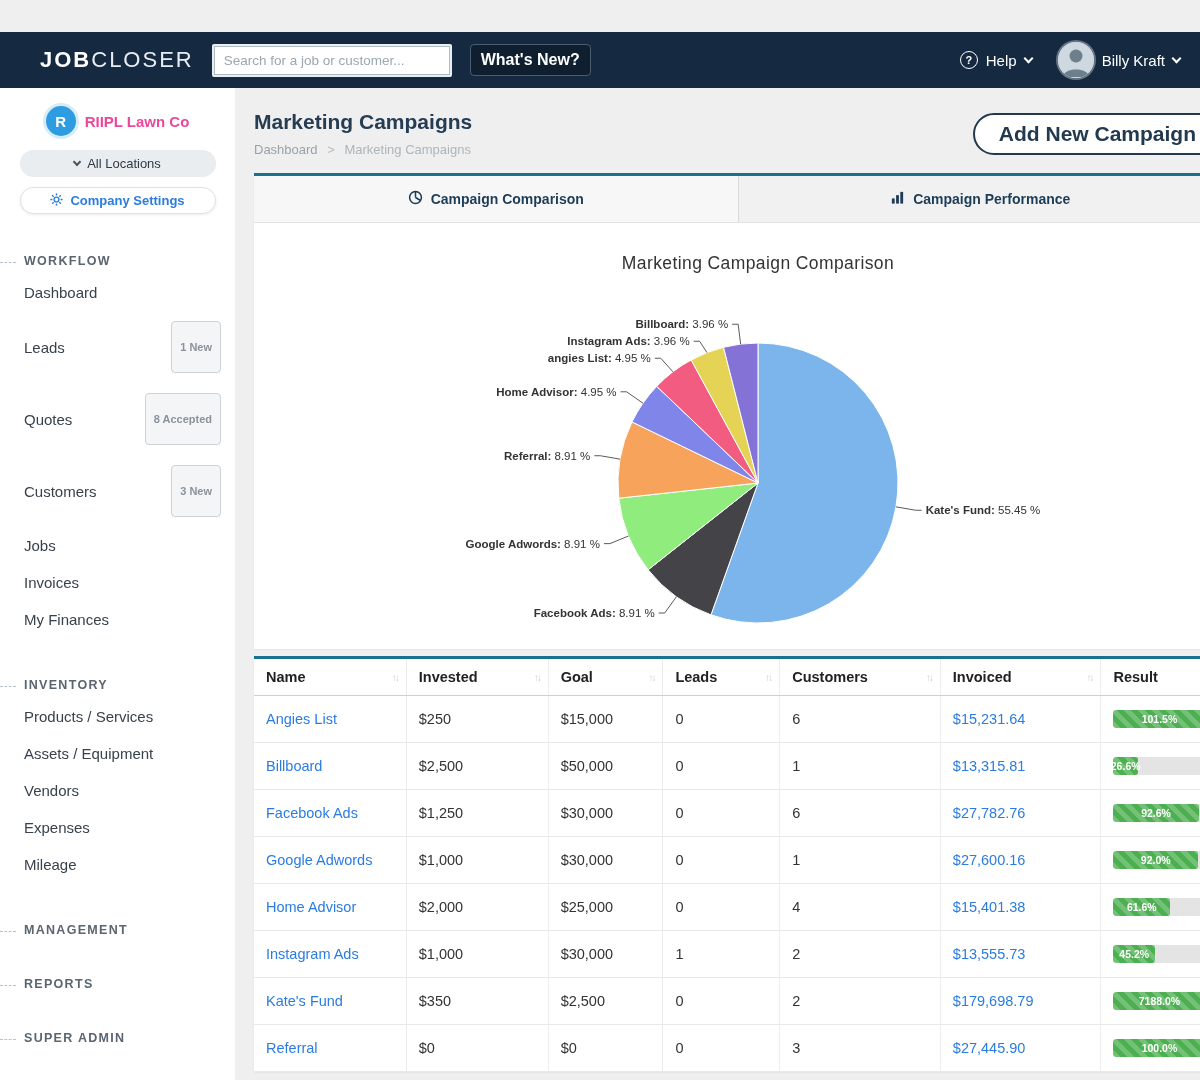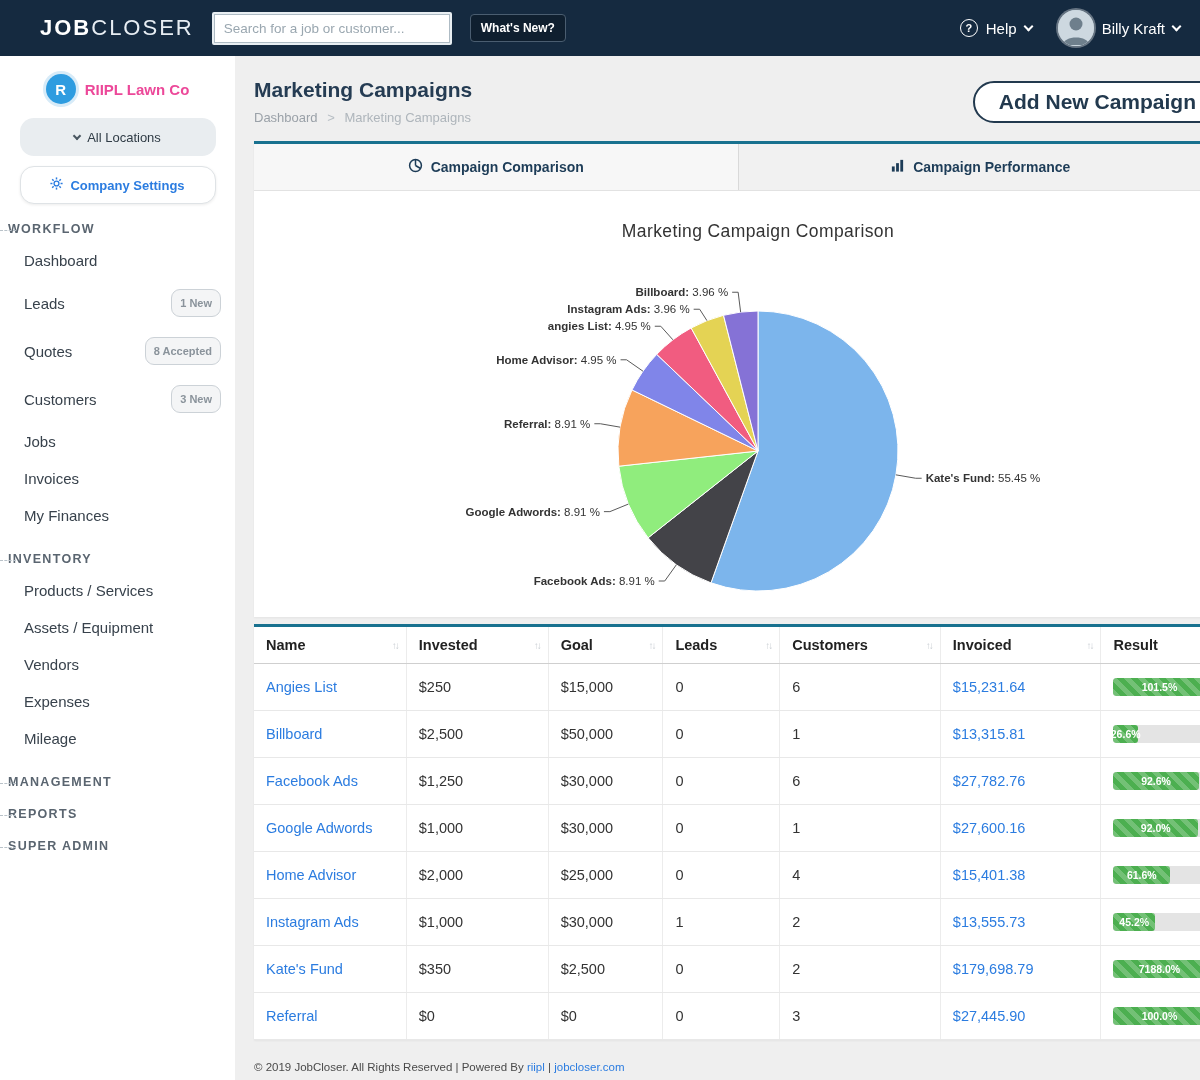--- a/index.html
+++ b/index.html
@@ -1,49 +1,49 @@
 <!DOCTYPE html>
 <html><head>
 <meta charset="utf-8">
 <style>
   * { margin:0; padding:0; box-sizing:border-box; }
   html,body { width:1200px; height:1080px; overflow:hidden; }
   body { font-family:"Liberation Sans", sans-serif; background:#efefef; color:#333; }
 
   
-  .navbar { height:56px; background:#152a40; display:flex; align-items:center; padding:0 20px 0 40px; gap:18px; }
+  .navbar { height:56px; background:#152a40; display:flex; align-items:center; padding:0 20px 0 40px; gap:18px;margin-top:32px; }
   .logo { font-size:22px; letter-spacing:2px; color:#fff; cursor:pointer; white-space:nowrap; }
   .logo .lb { font-weight:800; }
   .logo .ll { font-weight:300; color:#e7edf3; }
   .search { width:240px; height:33px; border-radius:2px; border:2px solid #e8eef2; box-shadow:inset 0 0 0 1px #aebbc4; padding:0 10px; font-size:13.5px; color:#333; outline:none; font-family:"Liberation Sans",sans-serif; }
   .search::placeholder { color:#9aa7b0; }
-  .whats-new { background:#0f1f2f; color:#fff; font-weight:bold; font-size:12px; border:1px solid #4a5d70; border-radius:4px; padding:6px 10px; cursor:pointer; font-family:"Liberation Sans",sans-serif; }
+  .whats-new { background:#0f1f2f; color:#fff; font-weight:bold; font-size:16px; border:1px solid #4a5d70; border-radius:4px; padding:6px 10px; cursor:pointer; font-family:"Liberation Sans",sans-serif; }
   .nav-right { margin-left:auto; display:flex; align-items:center; gap:26px; color:#fff; font-size:15px; }
   .nav-group { display:flex; align-items:center; gap:8px; cursor:pointer; }
   .qmark { display:inline-flex; width:18px; height:18px; border:1.5px solid #fff; border-radius:50%; align-items:center; justify-content:center; font-size:11px; font-weight:bold; }
   .chev { width:7px; height:7px; border-right:2px solid #fff; border-bottom:2px solid #fff; transform:rotate(45deg); display:inline-block; margin-top:-4px; }
   .chev-dark { width:6px; height:6px; border-right:2px solid #4a5761; border-bottom:2px solid #4a5761; transform:rotate(45deg); display:inline-block; margin-top:-3px; }
   .avatar { width:36px; height:36px; border-radius:50%; overflow:hidden; background:#b5c4cf; flex:0 0 auto; box-shadow:0 0 0 2px rgba(255,255,255,.35); }
 
   
   .layout { display:flex; align-items:stretch; min-height:1024px; }
   .sidebar { width:235px; background:#fff; padding-top:18px; flex:0 0 auto; }
   .main { flex:1; padding:18px 18px 0 19px; }
 
   
   .company { display:flex; align-items:center; justify-content:center; gap:9px; margin-bottom:14px; cursor:pointer; }
   .company-logo { width:30px; height:30px; border-radius:50%; background:#2e9ce0; color:#fff; font-weight:800; font-size:15px; display:flex; align-items:center; justify-content:center; box-shadow:0 0 0 3px #d7ebf8; }
   .company-name { font-size:15px; font-weight:700; color:#ec4899; }
-  .pill { width:196px; margin:0 auto 10px; height:38px; border-radius:14px; display:flex; align-items:center; justify-content:center; gap:7px; font-size:13px; cursor:pointer; }
+  .pill { width:196px; margin:0 auto 10px; height:27px; border-radius:14px; display:flex; align-items:center; justify-content:center; gap:7px; font-size:13px; cursor:pointer; }
   .loc-pill { background:#e9edf0; color:#2f3b45; }
   .settings-pill { background:#fff; border:1px solid #dfe3e6; color:#2b7ce0; font-weight:600; box-shadow:0 1px 3px rgba(0,0,0,.08); }
-  .side-section { position:relative; padding-left:8px; margin:18px 0 6px; font-size:12.5px; font-weight:700; color:#5a6570; letter-spacing:1.3px; cursor:pointer; }
+  .side-section { position:relative; padding-left:24px; margin:40px 0 6px; font-size:12.5px; font-weight:700; color:#5a6570; letter-spacing:1.3px; cursor:pointer; }
   .side-section::before { content:""; position:absolute; left:0; top:8px; width:16px; border-top:1px dashed #b9c2c9; }
   .side-item { display:flex; align-items:center; justify-content:space-between; padding:10px 14px 10px 24px; font-size:15px; color:#38424c; cursor:pointer; }
-  .badge { font-size:11px; font-weight:700; color:#8a939b; background:#f4f5f6; border:1px solid #ccd2d7; border-radius:9px; padding:7px 8px; white-space:nowrap; }
+  .badge { font-size:11px; font-weight:700; color:#8a939b; background:#f4f5f6; border:1px solid #ccd2d7; border-radius:4px; padding:19px 8px; white-space:nowrap; }
 
   
   .page-head { display:flex; justify-content:space-between; align-items:center; margin:4px 0 16px; }
   .page-title { font-size:21px; font-weight:700; color:#253c53; }
   .breadcrumb { font-size:13px; color:#9aa1a8; margin-top:8px; }
   .breadcrumb .cur { color:#aeb5bb; }
   .breadcrumb .sep { margin:0 6px; color:#b7bec4; }
   .crumb-link { cursor:pointer; }
   .add-btn { background:#fff; border:2px solid #22394e; border-radius:21px; height:42px; padding:0 24px; font-size:21px; font-weight:600; color:#22394e; cursor:pointer; font-family:"Liberation Sans",sans-serif; }
 

